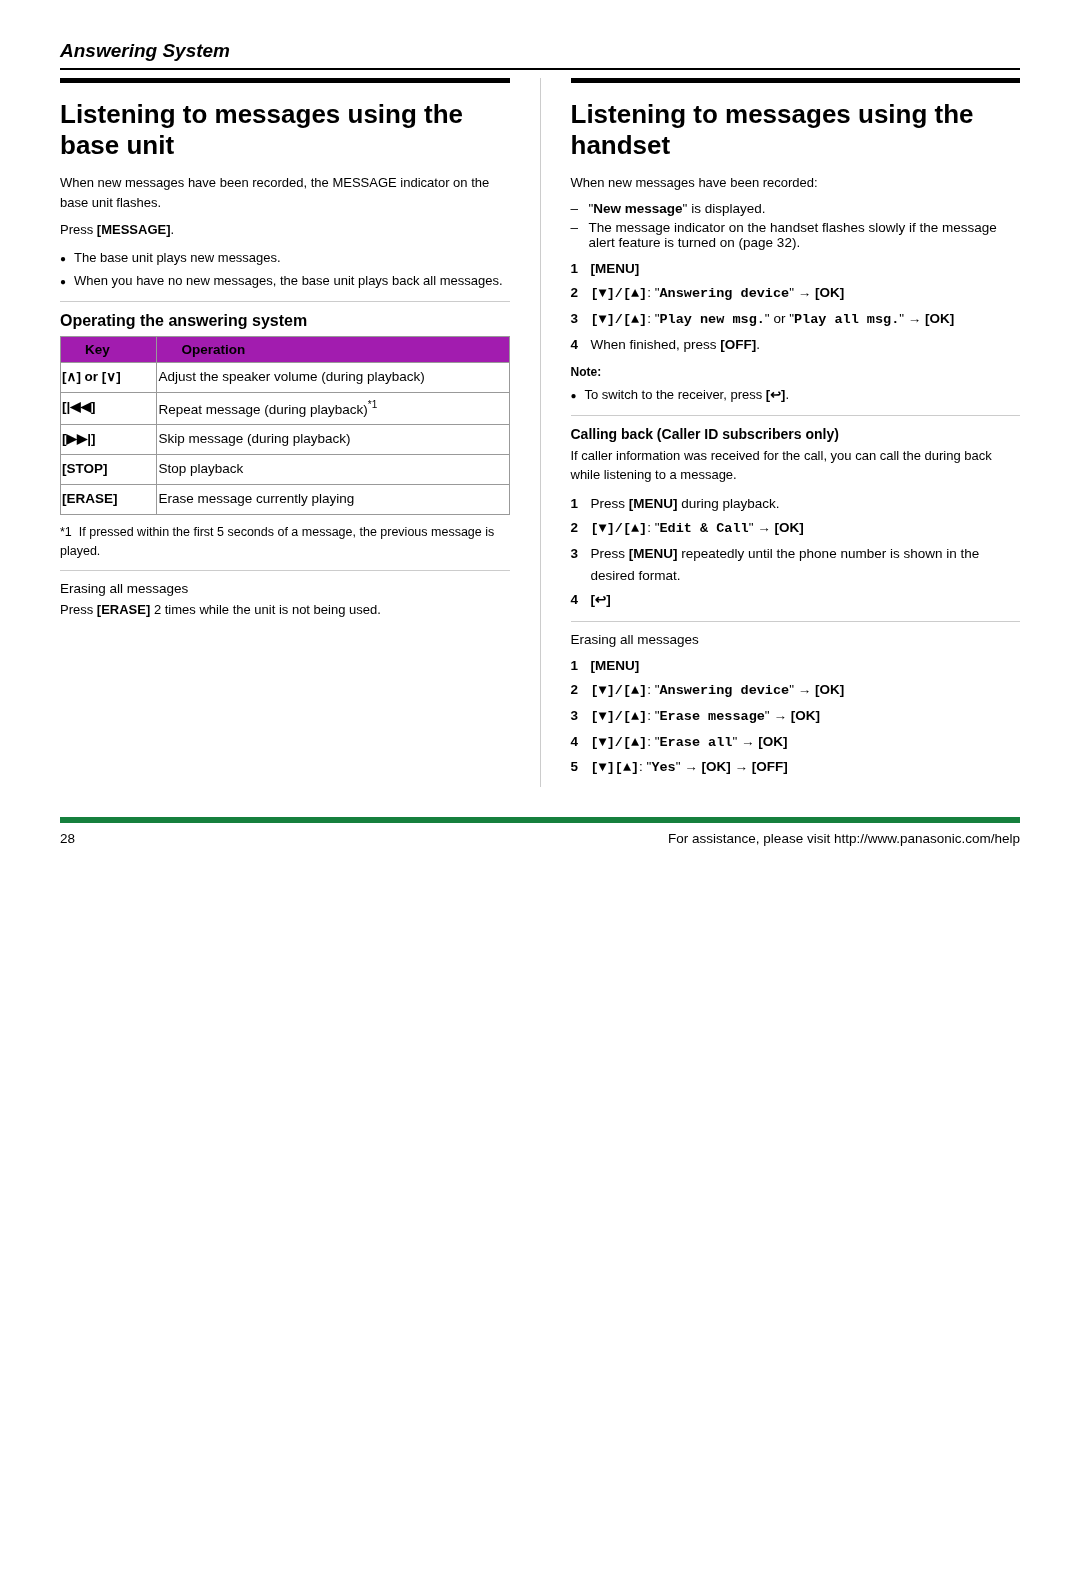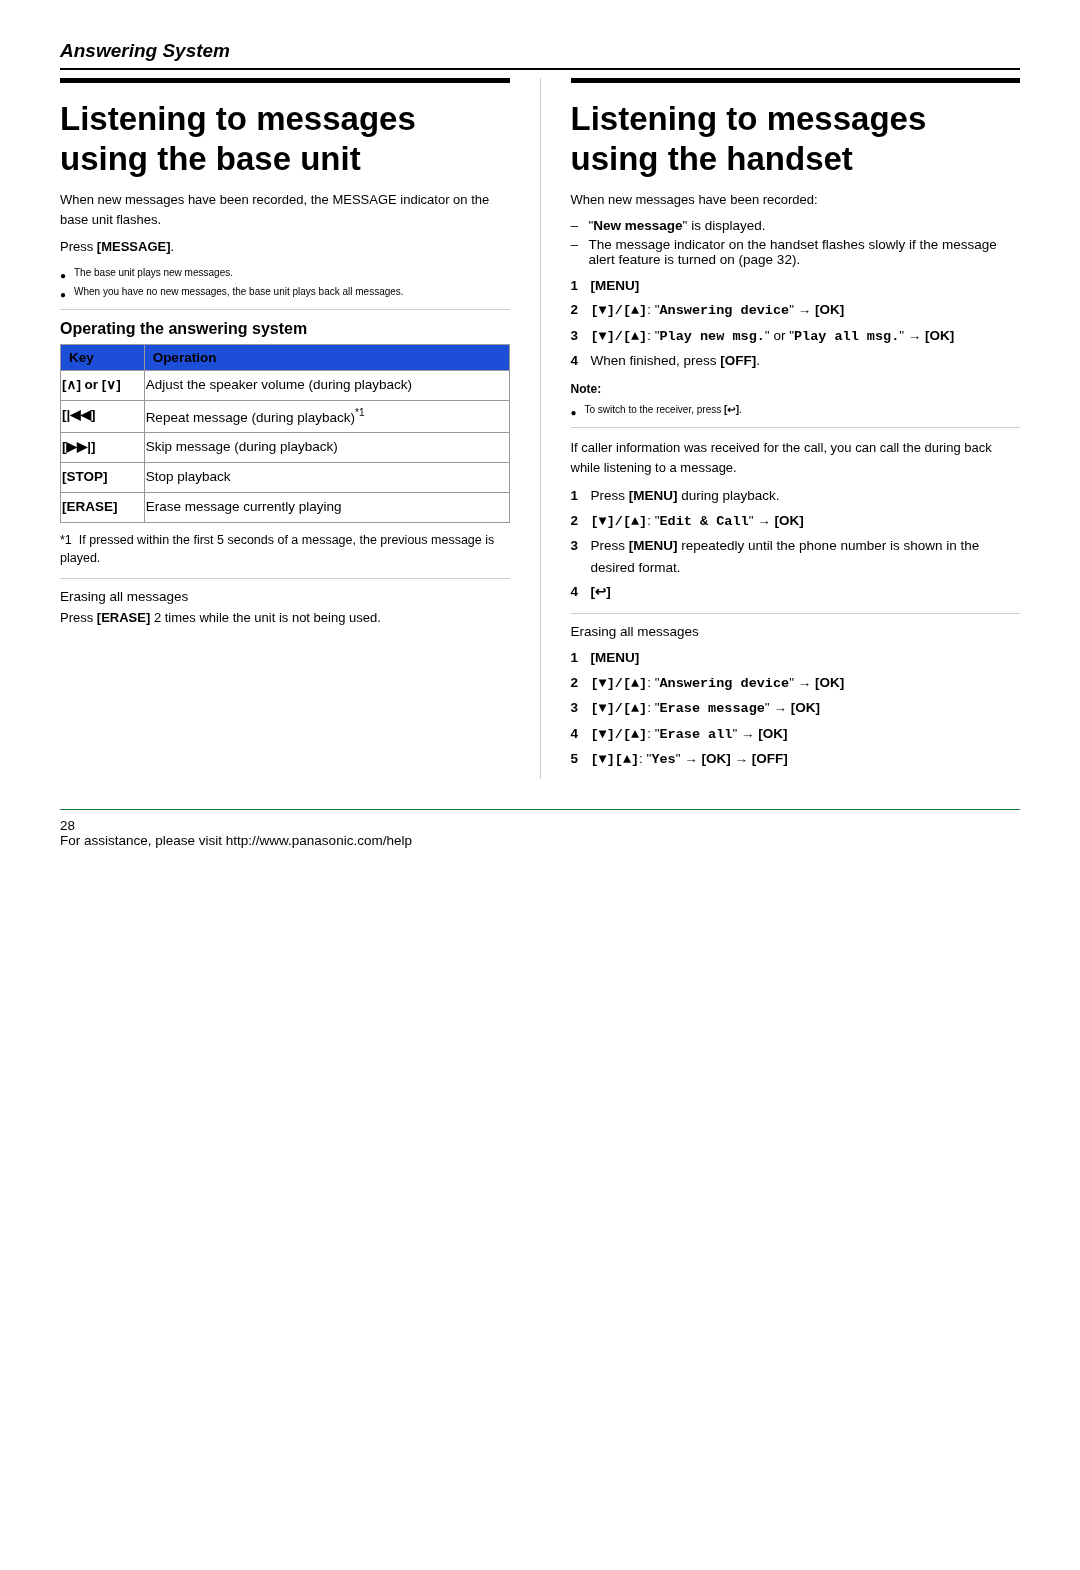--- a/index.html
+++ b/index.html
@@ -36,21 +36,21 @@
     .col {
       flex: 1;
     }
 
     .col-divider {
       border-left: 1px solid #ccc;
       margin: 0;
     }
 
     .section-title {
-      font-size: 33px;
+      font-size: 26px;
       font-weight: bold;
       line-height: 1.2;
       margin-bottom: 12px;
       margin-top: 16px;
     }
 
     .thick-rule {
       border: none;
       border-top: 5px solid #000;
       margin-bottom: 10px;
@@ -61,21 +61,21 @@
       line-height: 1.5;
       margin-bottom: 8px;
     }
 
     .bullet-list {
       list-style: none;
       margin: 6px 0 6px 0;
       padding: 0;
     }
     .bullet-list li {
-      font-size: 10px;
+      font-size: 13px;
       line-height: 1.5;
       padding-left: 14px;
       position: relative;
       margin-bottom: 4px;
     }
     .bullet-list li::before {
       content: "●";
       position: absolute;
       left: 0;
       font-size: 10px;
@@ -95,23 +95,23 @@
     }
 
     
     .op-table {
       width: 100%;
       border-collapse: collapse;
       margin-bottom: 8px;
       font-size: 13.5px;
     }
     .op-table th {
-      background: #1d4ed8;
+      background: #a21caf;
       border: 1px solid #999;
-      padding: 5px 8px;
+      padding: 5px 24px;
       font-weight: bold;
       text-align: left;
     }
     .op-table td {
       border: 1px solid #999;
       padding: 5px 1px;
       vertical-align: top;
       line-height: 1.4;
     }
     .op-table td.key-col {
@@ -165,27 +165,26 @@
       display: flex;
       gap: 6px;
       margin-bottom: 3px;
     }
     .numbered-steps li .n {
       font-weight: bold;
       min-width: 14px;
     }
 
     .page-footer {
-      border-top: 1px solid #15803d;
+      border-top: 6px solid #15803d;
       margin-top: 30px;
       padding-top: 8px;
       display: flex;
       justify-content: space-between;
       font-size: 13.5px;
-      flex-direction: column;
     }
 
     .dash-item {
       display: flex;
       gap: 4px;
       font-size: 13.5px;
       margin-bottom: 4px;
     }
     .dash-item .dash {
       min-width: 14px;
@@ -294,20 +293,21 @@
 
     <div class="note-block">
       <span class="note-title">Note:</span>
       <ul class="bullet-list">
         <li>To switch to the receiver, press <span class="bold">[↩]</span>.</li>
       </ul>
     </div>
 
     <hr class="thin-rule">
 
+    <p class="calling-back-title">Calling back (Caller ID subscribers only)</p>
     <p class="body-text">If caller information was received for the call, you can call the during back while listening to a message.</p>
 
     <ol class="numbered-steps">
       <li>
         <span class="n">1</span>
         <span>Press <span class="bold">[MENU]</span> during playback.</span>
       </li>
       <li>
         <span class="n">2</span>
         <span><span class="mono">[▼]/[▲]</span>: "<span class="mono">Edit &amp; Call</span>" → <span class="bold">[OK]</span></span>

